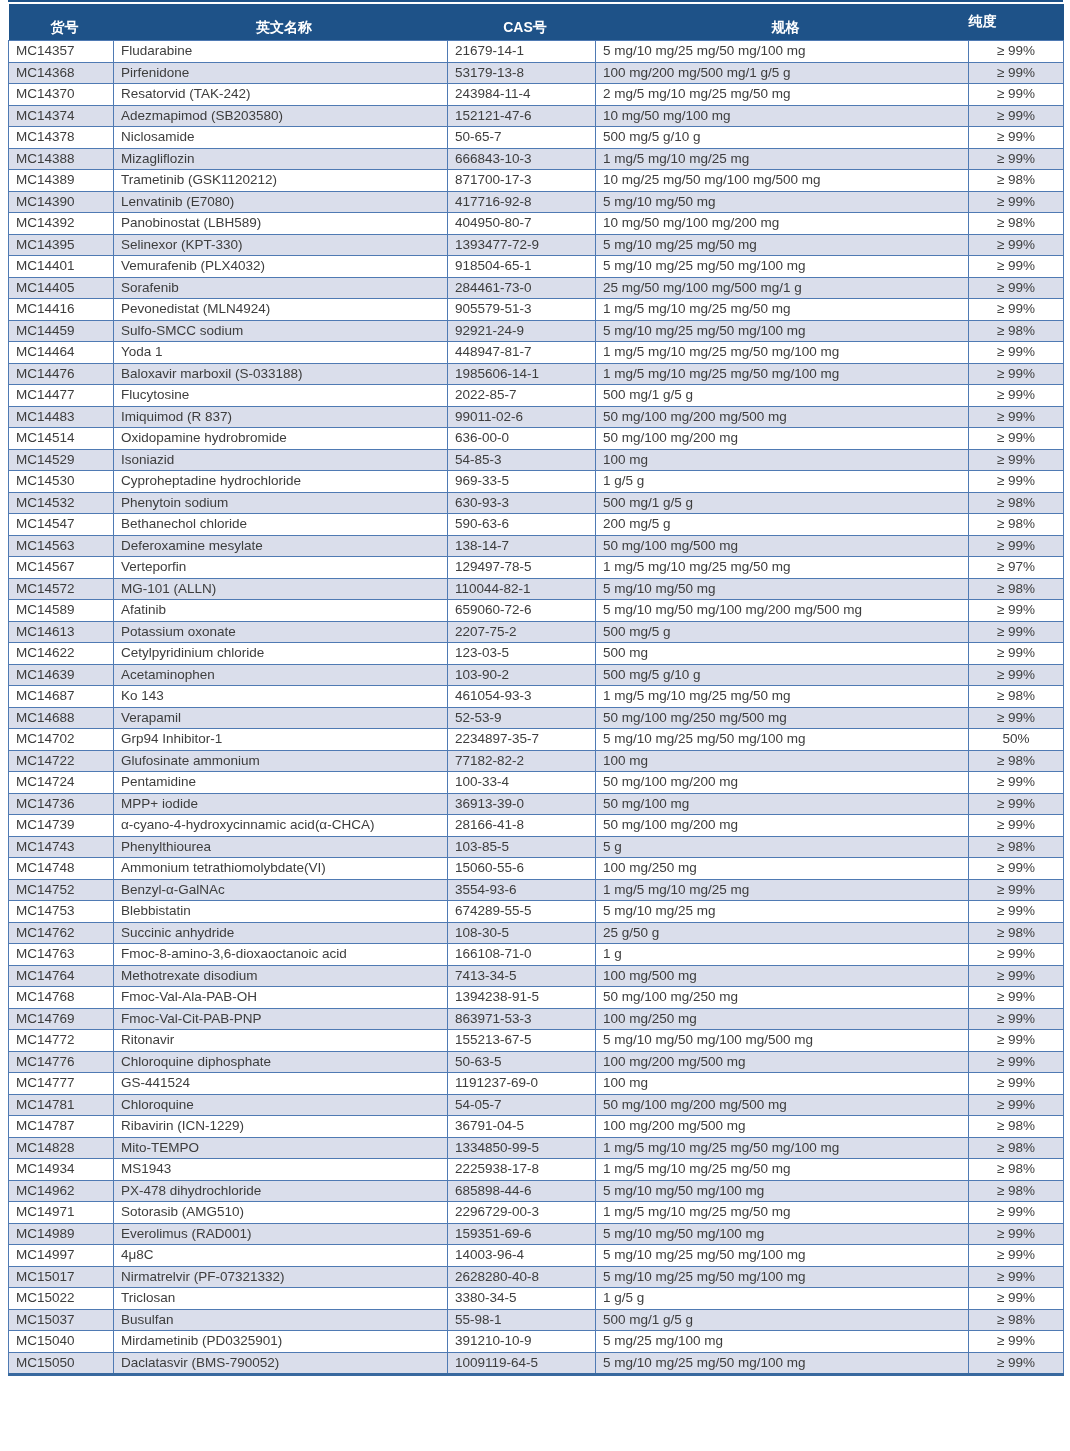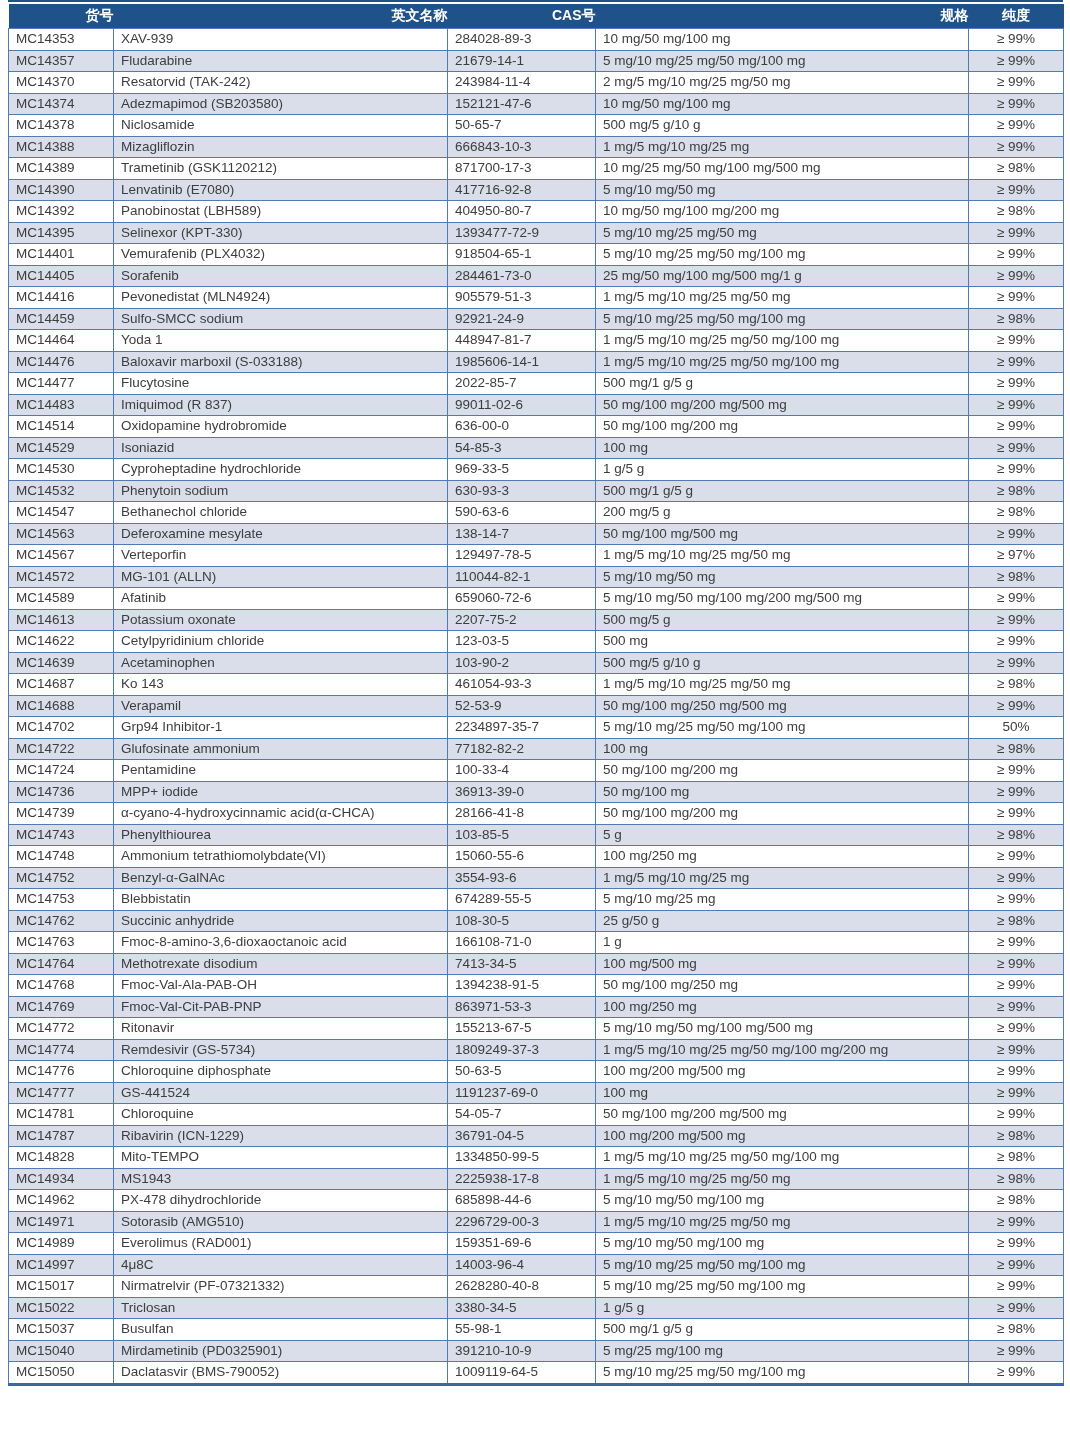--- a/index.html
+++ b/index.html
@@ -25,26 +25,26 @@
     table-layout: fixed;
     width: 1055px;
     border-bottom: 3px solid #38699f;
   }
   thead th {
     background: #1e5288;
     color: #ffffff;
     font-size: 14px;
     font-weight: bold;
     height: 24px;
-    text-align: right;
-    padding: 0 0 0 7px;
+    text-align: center;
+    padding: 12px 0 0 7px;
     border: none;
     white-space: nowrap;
   }
-  thead th.col-purity { text-align: center; padding: 0; }
+  thead th.col-purity { text-align: left; padding: 0; }
   tbody td {
     border: 1px solid #4f7ab3;
     height: 20.5px;
     font-size: 13.5px;
     color: #3d3d3d;
     padding: 0 4px 0 7px;
     white-space: nowrap;
     overflow: hidden;
     line-height: 20.5px;
   }
@@ -70,31 +70,31 @@
       <tr>
         <th class="col-code">货号</th>
         <th class="col-name">英文名称</th>
         <th class="col-cas">CAS号</th>
         <th class="col-spec">规格</th>
         <th class="col-purity">纯度</th>
       </tr>
     </thead>
     <tbody>
         <tr>
-          <td class="col-code">MC14353</td>
-          <td class="col-name">XAV-939</td>
-          <td class="col-cas">284028-89-3</td>
-          <td class="col-spec">10 mg/50 mg/100 mg</td>
-          <td class="col-purity">≥ 99%</td>
-        </tr>
-        <tr>
           <td class="col-code">MC14357</td>
           <td class="col-name">Fludarabine</td>
           <td class="col-cas">21679-14-1</td>
           <td class="col-spec">5 mg/10 mg/25 mg/50 mg/100 mg</td>
+          <td class="col-purity">≥ 99%</td>
+        </tr>
+        <tr>
+          <td class="col-code">MC14368</td>
+          <td class="col-name">Pirfenidone</td>
+          <td class="col-cas">53179-13-8</td>
+          <td class="col-spec">100 mg/200 mg/500 mg/1 g/5 g</td>
           <td class="col-purity">≥ 99%</td>
         </tr>
         <tr>
           <td class="col-code">MC14370</td>
           <td class="col-name">Resatorvid (TAK-242)</td>
           <td class="col-cas">243984-11-4</td>
           <td class="col-spec">2 mg/5 mg/10 mg/25 mg/50 mg</td>
           <td class="col-purity">≥ 99%</td>
         </tr>
         <tr>
@@ -399,27 +399,20 @@
           <td class="col-purity">≥ 99%</td>
         </tr>
         <tr>
           <td class="col-code">MC14772</td>
           <td class="col-name">Ritonavir</td>
           <td class="col-cas">155213-67-5</td>
           <td class="col-spec">5 mg/10 mg/50 mg/100 mg/500 mg</td>
           <td class="col-purity">≥ 99%</td>
         </tr>
         <tr>
-          <td class="col-code">MC14774</td>
-          <td class="col-name">Remdesivir (GS-5734)</td>
-          <td class="col-cas">1809249-37-3</td>
-          <td class="col-spec">1 mg/5 mg/10 mg/25 mg/50 mg/100 mg/200 mg</td>
-          <td class="col-purity">≥ 99%</td>
-        </tr>
-        <tr>
           <td class="col-code">MC14776</td>
           <td class="col-name">Chloroquine diphosphate</td>
           <td class="col-cas">50-63-5</td>
           <td class="col-spec">100 mg/200 mg/500 mg</td>
           <td class="col-purity">≥ 99%</td>
         </tr>
         <tr>
           <td class="col-code">MC14777</td>
           <td class="col-name">GS-441524</td>
           <td class="col-cas">1191237-69-0</td>

